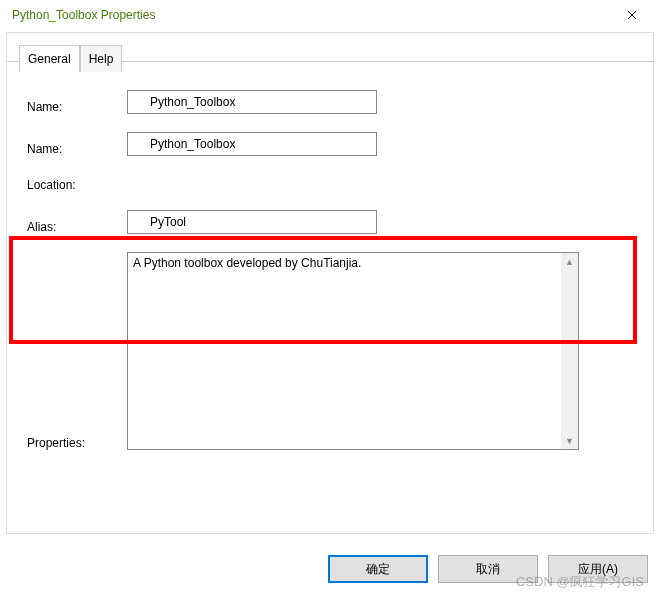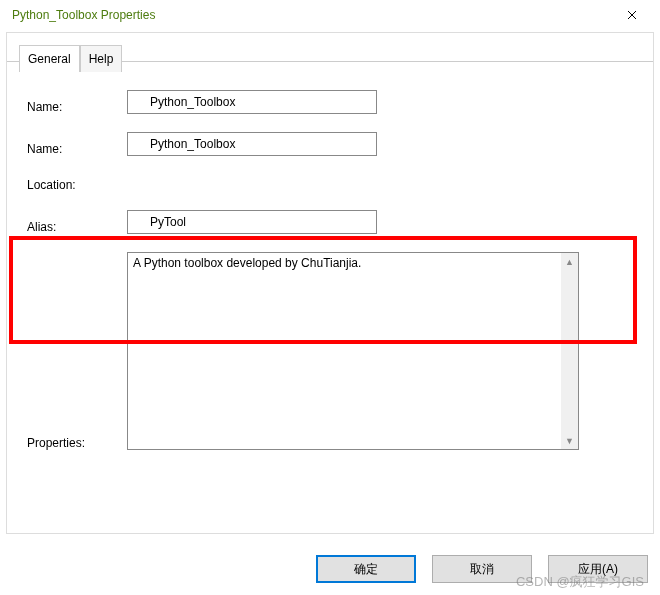--- a/index.html
+++ b/index.html
@@ -124,21 +124,21 @@
       width: 628px;
       height: 108px;
       pointer-events: none;
       z-index: 10;
     }
     .button-row {
       position: absolute;
       bottom: 12px;
       right: 12px;
       display: flex;
-      gap: 16px;
+      gap: 10px;
     }
     .btn {
       width: 100px;
       height: 28px;
       border: 1px solid #adadad;
       background: #e1e1e1;
       font-family: inherit;
       font-size: 12px;
       cursor: default;
     }

